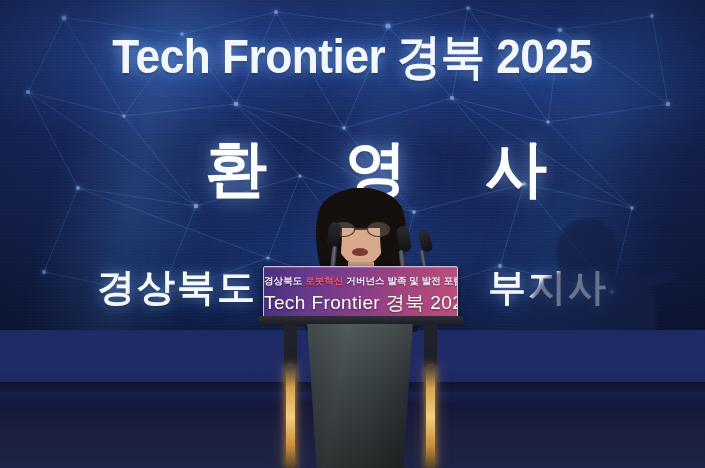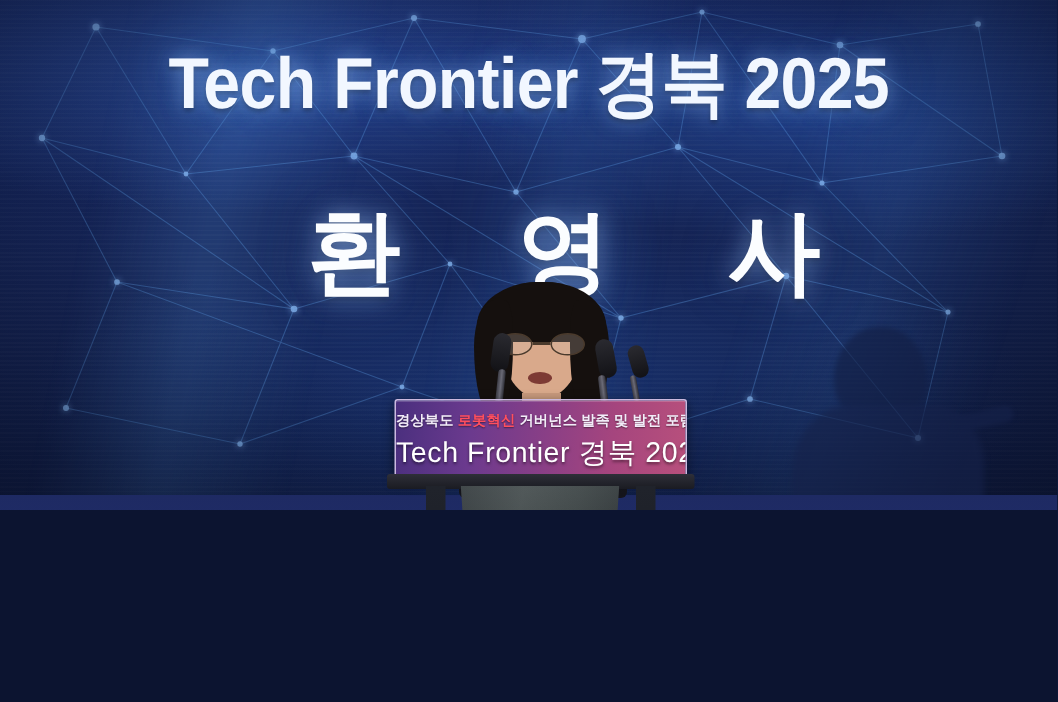--- a/index.html
+++ b/index.html
@@ -5,21 +5,21 @@
 <style>
   * { margin:0; padding:0; box-sizing:border-box; }
   html, body {
     width:705px; height:468px;
     overflow:hidden;
     background:#0c1430;
     font-family:"Liberation Sans", "DejaVu Sans", sans-serif;
   }
   #stage {
     position:relative;
-    width:705px; height:340px;
+    width:705px; height:468px;
     overflow:hidden;
     background:#131d48;
   }
 
   
   .led-screen {
     position:absolute;
     left:0; top:0; width:705px; height:340px;
     background:
       radial-gradient(ellipse 60% 45% at 22% 14%, rgba(58,104,196,.48) 0%, rgba(58,104,196,0) 62%),
@@ -394,20 +394,25 @@
           <circle cx="612" cy="292" r="2"></circle>
         </g>
     </svg>
     <div class="scanlines"></div>
     <div class="vignette"></div>
 
     <div class="slide-title">Tech Frontier 경북 2025</div>
 
     <div class="slide-heading">환영사</div>
 
+    <div class="slide-subtitle">
+      <span>경상북도</span>
+      <span style="display:inline-block;width:206px"></span>
+      <span>부지사</span>
+    </div>
 
     <div class="shadow-figure">
       <div class="shadow-head"></div>
       <div class="shadow-body"></div>
       <div class="shadow-mic"></div>
     </div>
   </div>
 
   <div class="stage-lower">
     <div class="band-dark"></div>

